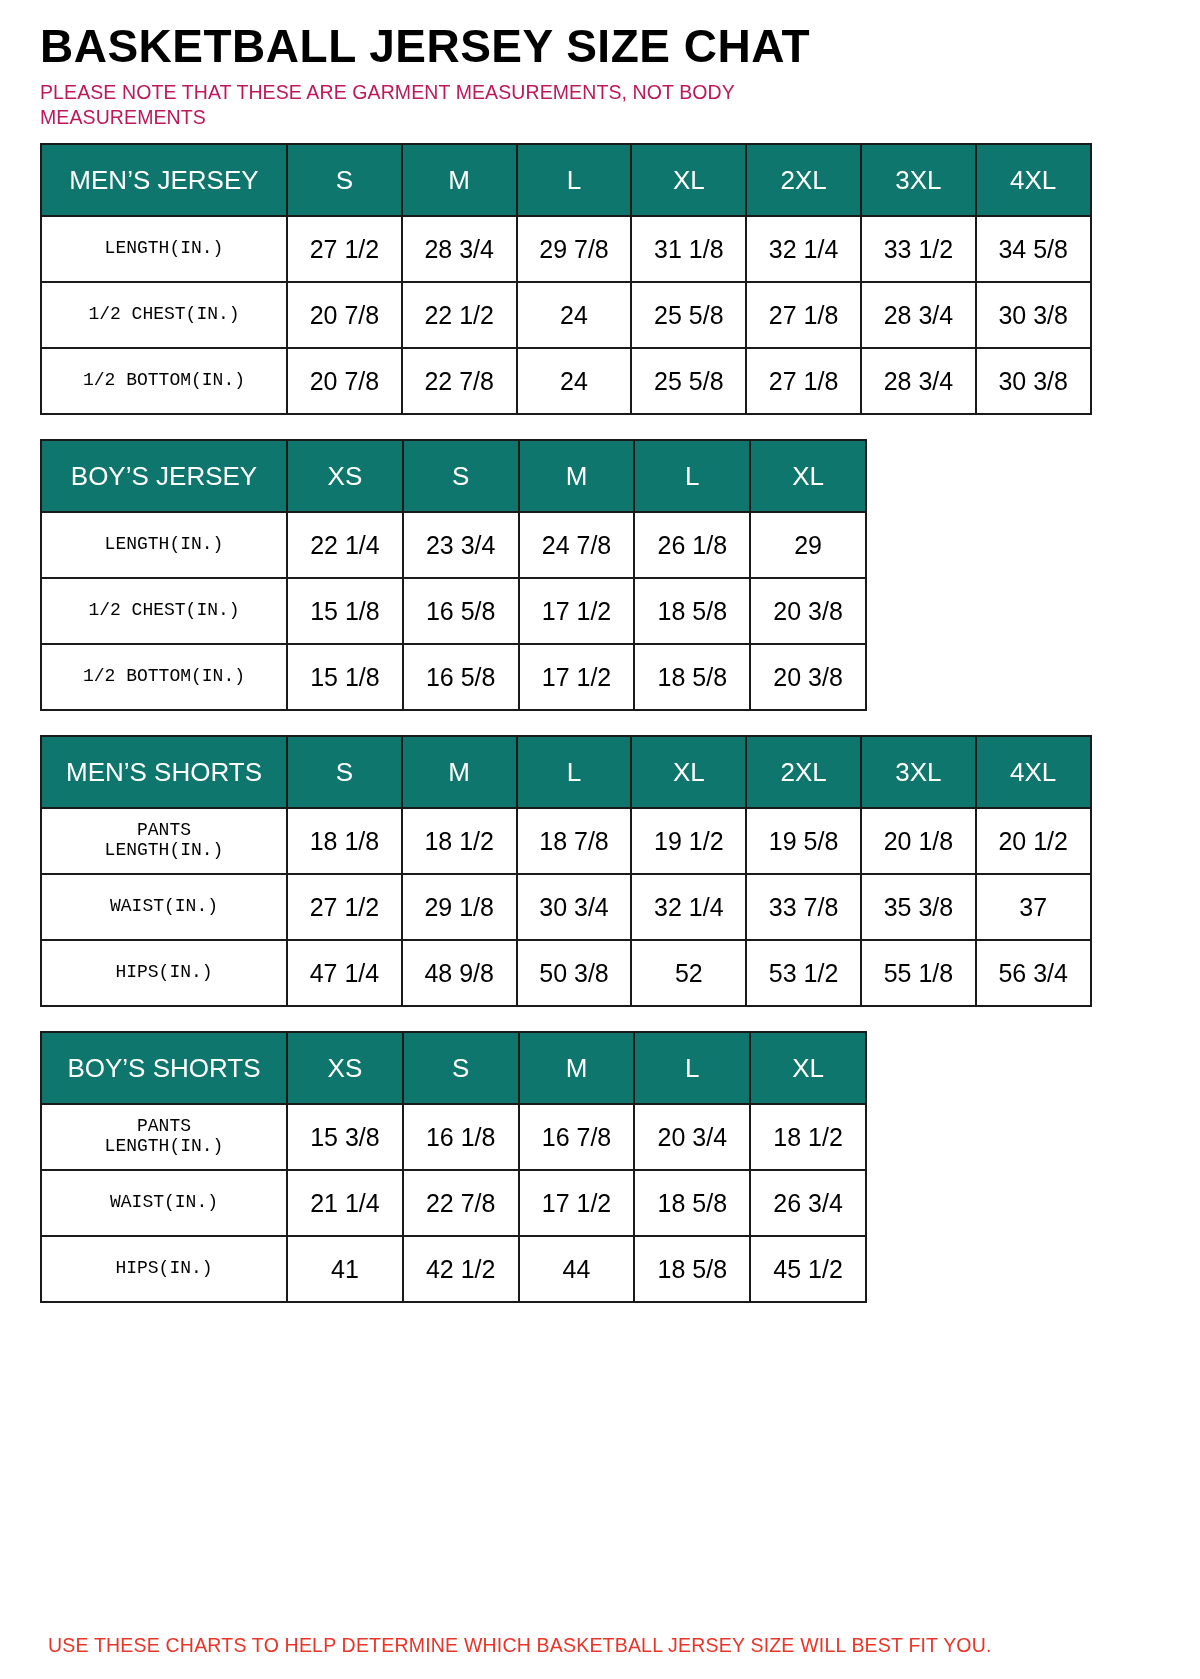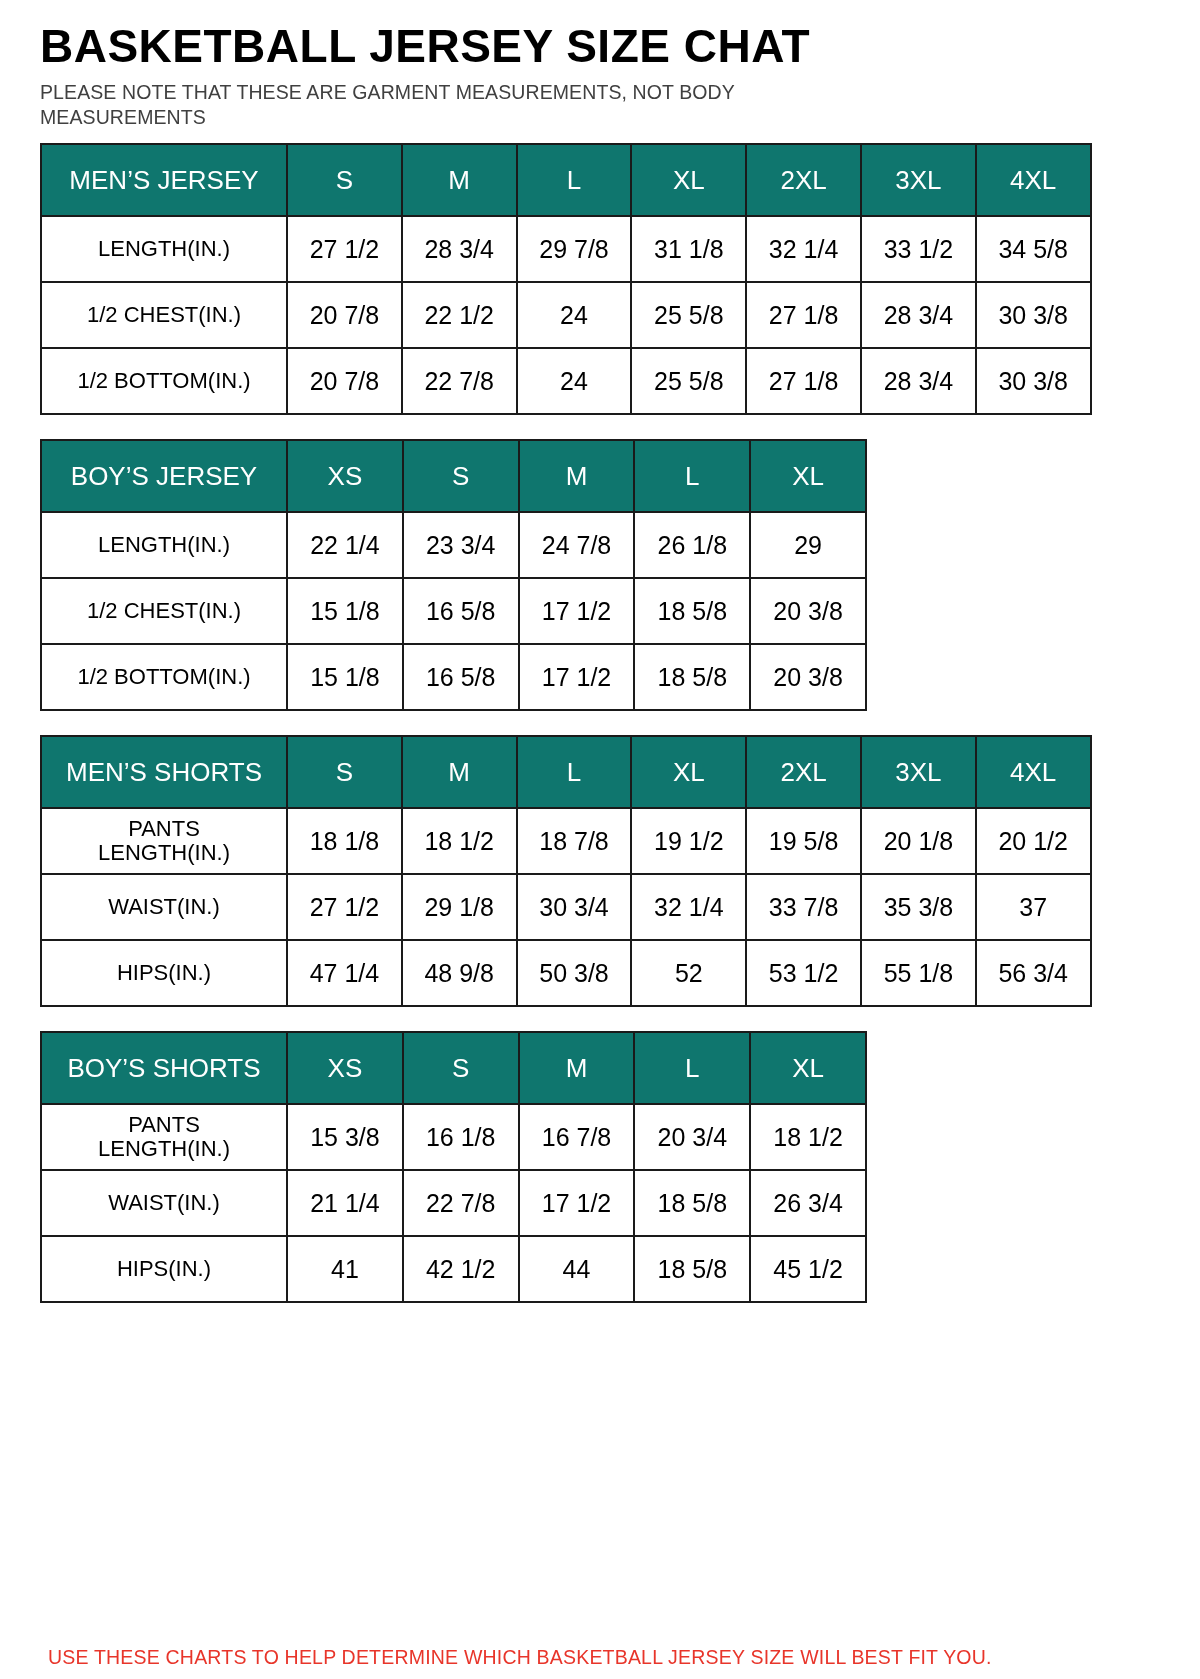--- a/index.html
+++ b/index.html
@@ -21,21 +21,21 @@
   }
   .title {
     font-size: 46px;
     font-weight: bold;
     letter-spacing: 0.5px;
     line-height: 1.05;
     margin: 4px 0 10px 8px;
     white-space: nowrap;
   }
   .note {
-    color: #404040;
+    color: #be185d;
     font-size: 19.5px;
     font-weight: 500;
     line-height: 1.25;
     margin: 0 0 14px 8px;
     max-width: 800px;
     letter-spacing: 0.1px;
   }
   table {
     border-collapse: collapse;
     margin: 0 0 24px 8px;
@@ -58,37 +58,38 @@
     color: #ffffff;
     font-weight: 500;
     height: 72px;
     border-color: #1a1a1a;
     font-size: 26px;
   }
   thead th.rowhead {
     font-size: 26px;
   }
   td.rowhead {
-    font-size: 22px;
+    font-size: 18px;
     font-weight: 500;
     white-space: pre-line;
     line-height: 1.1;
+    font-family: Liberation Mono, monospace;
   }
   .wide col.c0 { width: 246px; }
   .wide col.cx { width: 114.8px; }
   .narrow col.c0 { width: 246px; }
   .narrow col.cx { width: 115.8px; }
   .footer {
     color: #e8352a;
     font-size: 19.5px;
     font-weight: 500;
     letter-spacing: 0.2px;
     margin: 6px 0 0 8px;
     position: absolute;
-    bottom: 10px;
+    bottom: 22px;
     left: 40px;
   }
 </style>
 </head>
 <body>
 
 <div class="page">
   <div class="title">BASKETBALL JERSEY SIZE CHAT</div>
   <div class="note">PLEASE NOTE THAT THESE ARE GARMENT MEASUREMENTS, NOT BODY MEASUREMENTS</div>
   <div id="tables-container">

